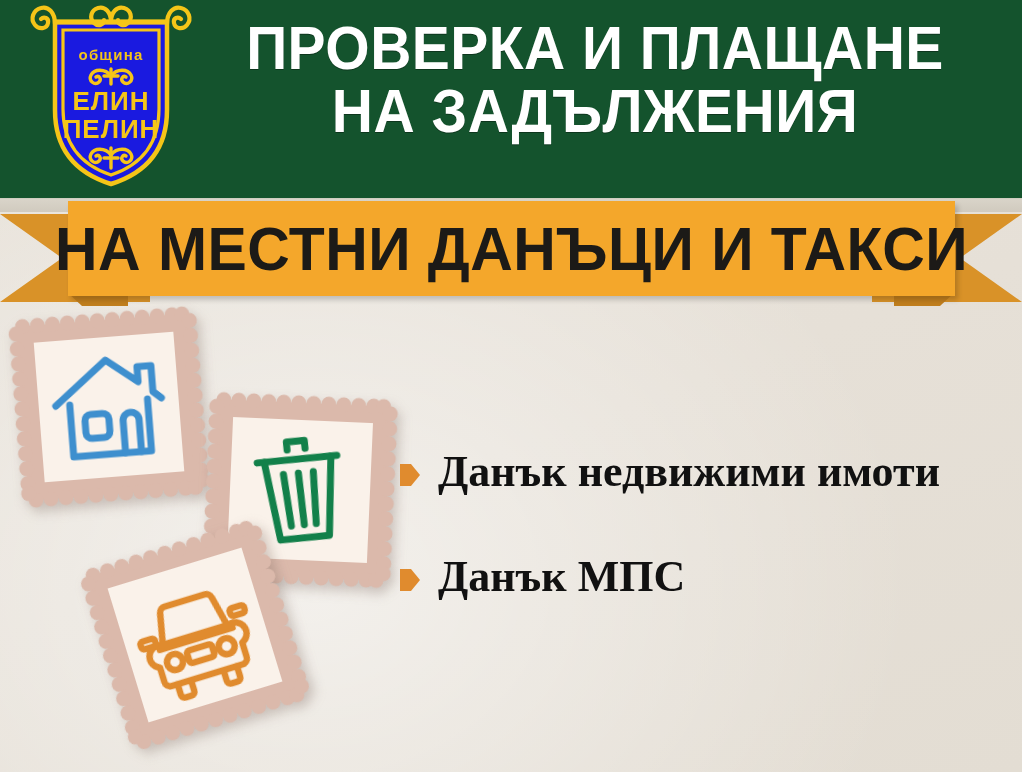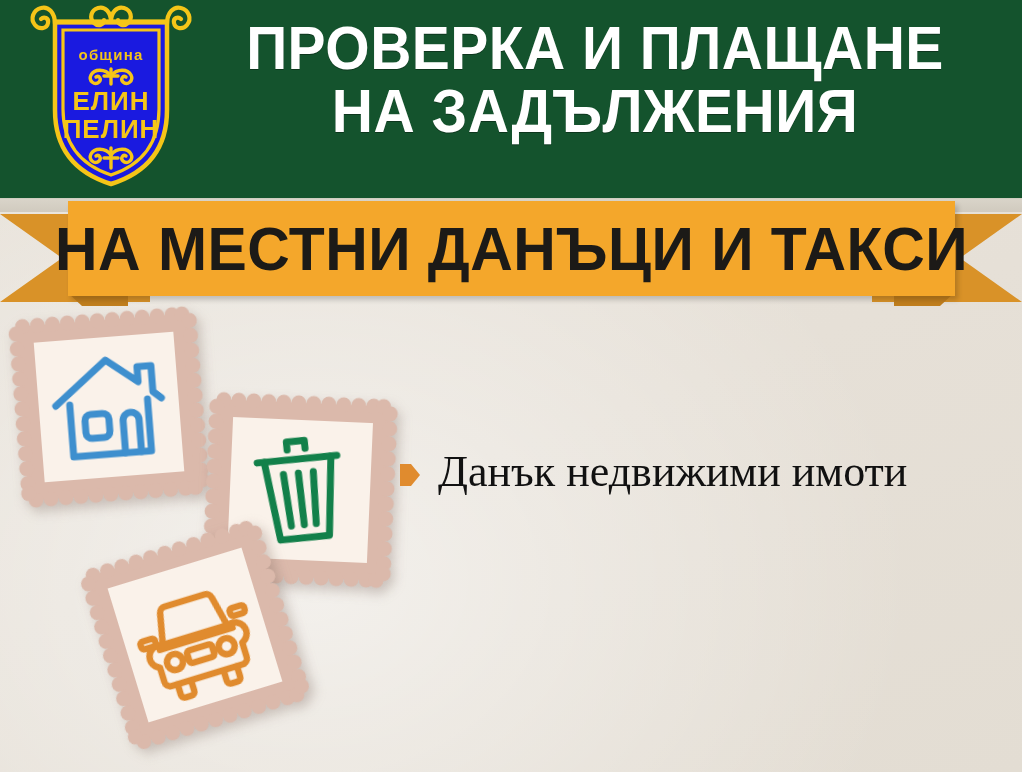--- a/index.html
+++ b/index.html
@@ -166,20 +166,21 @@
     margin-right: 18px;
     margin-top: 4px;
   }
   .bullet-marker svg { display: block; }
   .bullet-label {
     font-family: "Liberation Serif", "DejaVu Serif", serif;
     font-size: 44px;
     line-height: 1.1;
     color: #111111;
     white-space: nowrap;
+    font-weight: bold;
   }
 </style>
 </head>
 <body>
 
 <div id="poster">
 
   <div class="bg-wash"></div>
 
   <div class="stamp stamp-house">
@@ -393,20 +394,28 @@
     <div class="bullet-item">
       <span class="bullet-marker">
         <svg width="20" height="22" viewBox="0 0 20 22" xmlns="http://www.w3.org/2000/svg">
           <path d="M0 0 L11 0 L20 11 L11 22 L0 22 Z" fill="#e08b2e"></path>
         </svg>
       </span>
       <span class="bullet-label">Данък недвижими имоти</span>
     </div>
 
 
+    <div class="bullet-item">
+      <span class="bullet-marker">
+        <svg width="20" height="22" viewBox="0 0 20 22" xmlns="http://www.w3.org/2000/svg">
+          <path d="M0 0 L11 0 L20 11 L11 22 L0 22 Z" fill="#e08b2e"></path>
+        </svg>
+      </span>
+      <span class="bullet-label">Данък МПС</span>
+    </div>
 
   </div>
 
   <div class="ribbon">
     <div class="ribbon-light-strip"></div>
     <div class="ribbon-tail left"></div>
     <div class="ribbon-tail right"></div>
     <div class="ribbon-shadow-l"></div>
     <div class="ribbon-shadow-r"></div>
     <div class="ribbon-main">

